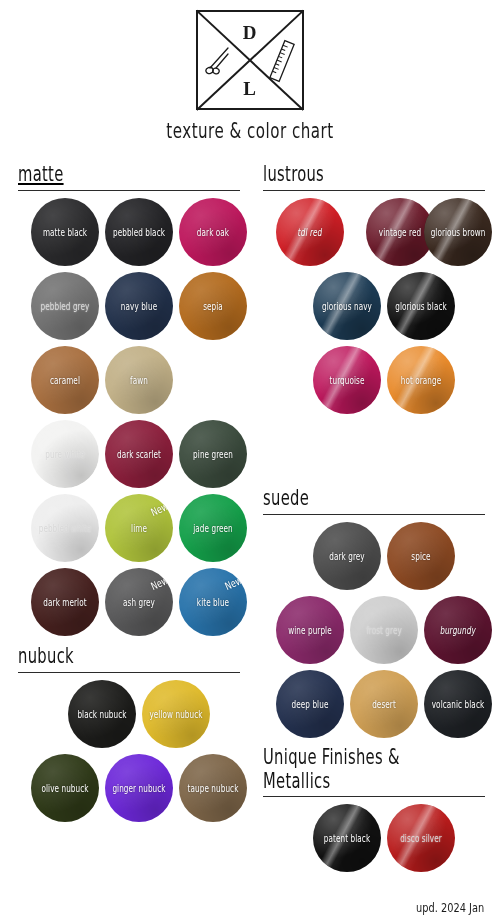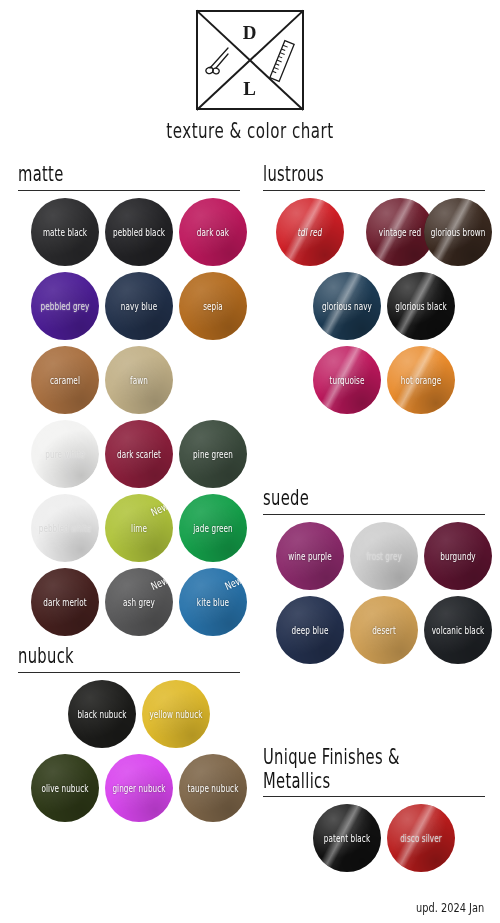--- a/index.html
+++ b/index.html
@@ -198,42 +198,42 @@
           </g>
         </g>
       </svg>
     </div>
   </div>
 </div>
 
 <div id="chart-title">texture &amp; color chart</div>
 
 <div id="col-left" class="column">
-    <div class="section" style="top: 163px;">
+    <div class="section" style="top: 163px; text-decoration: underline;">
       <div class="section-title">
         <div>matte</div>
       </div>
       <div class="section-rule"></div>
       <div style="margin-top: 7px;">
         <div class="swatch-row">
           <div class="swatch" style="left: 0px; background: rgb(43, 43, 45);">
             <div class="sheen" style="background-image: radial-gradient(circle at 32% 26%, rgba(255, 255, 255, 0.13), rgba(255, 255, 255, 0) 60%), radial-gradient(circle at 74% 82%, rgba(0, 0, 0, 0.2), rgba(0, 0, 0, 0) 62%);"></div>
             <div class="swatch-label">matte black</div>
           </div>
           <div class="swatch" style="left: 74px; background: rgb(35, 35, 38);">
             <div class="sheen" style="background-image: radial-gradient(circle at 32% 26%, rgba(255, 255, 255, 0.13), rgba(255, 255, 255, 0) 60%), radial-gradient(circle at 74% 82%, rgba(0, 0, 0, 0.2), rgba(0, 0, 0, 0) 62%);"></div>
             <div class="swatch-label">pebbled black</div>
           </div>
           <div class="swatch" style="left: 148px; background: #be185d;">
             <div class="sheen" style="background-image: radial-gradient(circle at 32% 26%, rgba(255, 255, 255, 0.13), rgba(255, 255, 255, 0) 60%), radial-gradient(circle at 74% 82%, rgba(0, 0, 0, 0.2), rgba(0, 0, 0, 0) 62%);"></div>
             <div class="swatch-label">dark oak</div>
           </div>
         </div>
         <div class="swatch-row">
-          <div class="swatch" style="left: 0px; background: #4c1d95;">
+          <div class="swatch" style="left: 0px; background: #737373;">
             <div class="sheen" style="background-image: radial-gradient(circle at 32% 26%, rgba(255, 255, 255, 0.13), rgba(255, 255, 255, 0) 60%), radial-gradient(circle at 74% 82%, rgba(0, 0, 0, 0.2), rgba(0, 0, 0, 0) 62%);"></div>
             <div class="swatch-label dim">pebbled grey</div>
           </div>
           <div class="swatch" style="left: 74px; background: rgb(34, 49, 75);">
             <div class="sheen" style="background-image: radial-gradient(circle at 32% 26%, rgba(255, 255, 255, 0.13), rgba(255, 255, 255, 0) 60%), radial-gradient(circle at 74% 82%, rgba(0, 0, 0, 0.2), rgba(0, 0, 0, 0) 62%);"></div>
             <div class="swatch-label">navy blue</div>
           </div>
           <div class="swatch" style="left: 148px; background: rgb(179, 107, 30);">
             <div class="sheen" style="background-image: radial-gradient(circle at 32% 26%, rgba(255, 255, 255, 0.13), rgba(255, 255, 255, 0) 60%), radial-gradient(circle at 74% 82%, rgba(0, 0, 0, 0.2), rgba(0, 0, 0, 0) 62%);"></div>
             <div class="swatch-label">sepia</div>
@@ -310,21 +310,21 @@
           <div class="swatch" style="left: 111px; background: rgb(224, 187, 44);">
             <div class="sheen" style="background-image: radial-gradient(circle at 32% 26%, rgba(255, 255, 255, 0.13), rgba(255, 255, 255, 0) 60%), radial-gradient(circle at 74% 82%, rgba(0, 0, 0, 0.2), rgba(0, 0, 0, 0) 62%);"></div>
             <div class="swatch-label">yellow nubuck</div>
           </div>
         </div>
         <div class="swatch-row">
           <div class="swatch" style="left: 0px; background: rgb(47, 58, 24);">
             <div class="sheen" style="background-image: radial-gradient(circle at 32% 26%, rgba(255, 255, 255, 0.13), rgba(255, 255, 255, 0) 60%), radial-gradient(circle at 74% 82%, rgba(0, 0, 0, 0.2), rgba(0, 0, 0, 0) 62%);"></div>
             <div class="swatch-label">olive nubuck</div>
           </div>
-          <div class="swatch" style="left: 74px; background: #d946ef;">
+          <div class="swatch" style="left: 74px; background: #6d28d9;">
             <div class="sheen" style="background-image: radial-gradient(circle at 32% 26%, rgba(255, 255, 255, 0.13), rgba(255, 255, 255, 0) 60%), radial-gradient(circle at 74% 82%, rgba(0, 0, 0, 0.2), rgba(0, 0, 0, 0) 62%);"></div>
             <div class="swatch-label">ginger nubuck</div>
           </div>
           <div class="swatch" style="left: 148px; background: rgb(126, 102, 73);">
             <div class="sheen" style="background-image: radial-gradient(circle at 32% 26%, rgba(255, 255, 255, 0.13), rgba(255, 255, 255, 0) 60%), radial-gradient(circle at 74% 82%, rgba(0, 0, 0, 0.2), rgba(0, 0, 0, 0) 62%);"></div>
             <div class="swatch-label">taupe nubuck</div>
           </div>
         </div>
       </div>
     </div>
@@ -372,29 +372,39 @@
         </div>
       </div>
     </div>
     <div class="section" style="top: 487px;">
       <div class="section-title">
         <div>suede</div>
       </div>
       <div class="section-rule"></div>
       <div style="margin-top: 7px;">
         <div class="swatch-row">
+          <div class="swatch" style="left: 37px; background: rgb(77, 77, 77);">
+            <div class="sheen" style="background-image: radial-gradient(circle at 32% 26%, rgba(255, 255, 255, 0.13), rgba(255, 255, 255, 0) 60%), radial-gradient(circle at 74% 82%, rgba(0, 0, 0, 0.2), rgba(0, 0, 0, 0) 62%);"></div>
+            <div class="swatch-label">dark grey</div>
+          </div>
+          <div class="swatch" style="left: 111px; background: rgb(141, 74, 35);">
+            <div class="sheen" style="background-image: radial-gradient(circle at 32% 26%, rgba(255, 255, 255, 0.13), rgba(255, 255, 255, 0) 60%), radial-gradient(circle at 74% 82%, rgba(0, 0, 0, 0.2), rgba(0, 0, 0, 0) 62%);"></div>
+            <div class="swatch-label">spice</div>
+          </div>
+        </div>
+        <div class="swatch-row">
           <div class="swatch" style="left: 0px; background: rgb(139, 42, 107);">
             <div class="sheen" style="background-image: radial-gradient(circle at 32% 26%, rgba(255, 255, 255, 0.13), rgba(255, 255, 255, 0) 60%), radial-gradient(circle at 74% 82%, rgba(0, 0, 0, 0.2), rgba(0, 0, 0, 0) 62%);"></div>
             <div class="swatch-label">wine purple</div>
           </div>
           <div class="swatch" style="left: 74px; background: rgb(207, 207, 207);">
             <div class="sheen" style="background-image: radial-gradient(circle at 32% 26%, rgba(255, 255, 255, 0.13), rgba(255, 255, 255, 0) 60%), radial-gradient(circle at 74% 82%, rgba(0, 0, 0, 0.2), rgba(0, 0, 0, 0) 62%);"></div>
             <div class="swatch-label dim">frost grey</div>
           </div>
-          <div class="swatch" style="left: 148px; background: rgb(93, 20, 48);">
+          <div class="swatch" style="left: 148px; background: rgb(93, 20, 48); font-style: italic;">
             <div class="sheen" style="background-image: radial-gradient(circle at 32% 26%, rgba(255, 255, 255, 0.13), rgba(255, 255, 255, 0) 60%), radial-gradient(circle at 74% 82%, rgba(0, 0, 0, 0.2), rgba(0, 0, 0, 0) 62%);"></div>
             <div class="swatch-label">burgundy</div>
           </div>
         </div>
         <div class="swatch-row">
           <div class="swatch" style="left: 0px; background: rgb(36, 49, 79);">
             <div class="sheen" style="background-image: radial-gradient(circle at 32% 26%, rgba(255, 255, 255, 0.13), rgba(255, 255, 255, 0) 60%), radial-gradient(circle at 74% 82%, rgba(0, 0, 0, 0.2), rgba(0, 0, 0, 0) 62%);"></div>
             <div class="swatch-label">deep blue</div>
           </div>
           <div class="swatch" style="left: 74px; background: rgb(208, 160, 85);">

